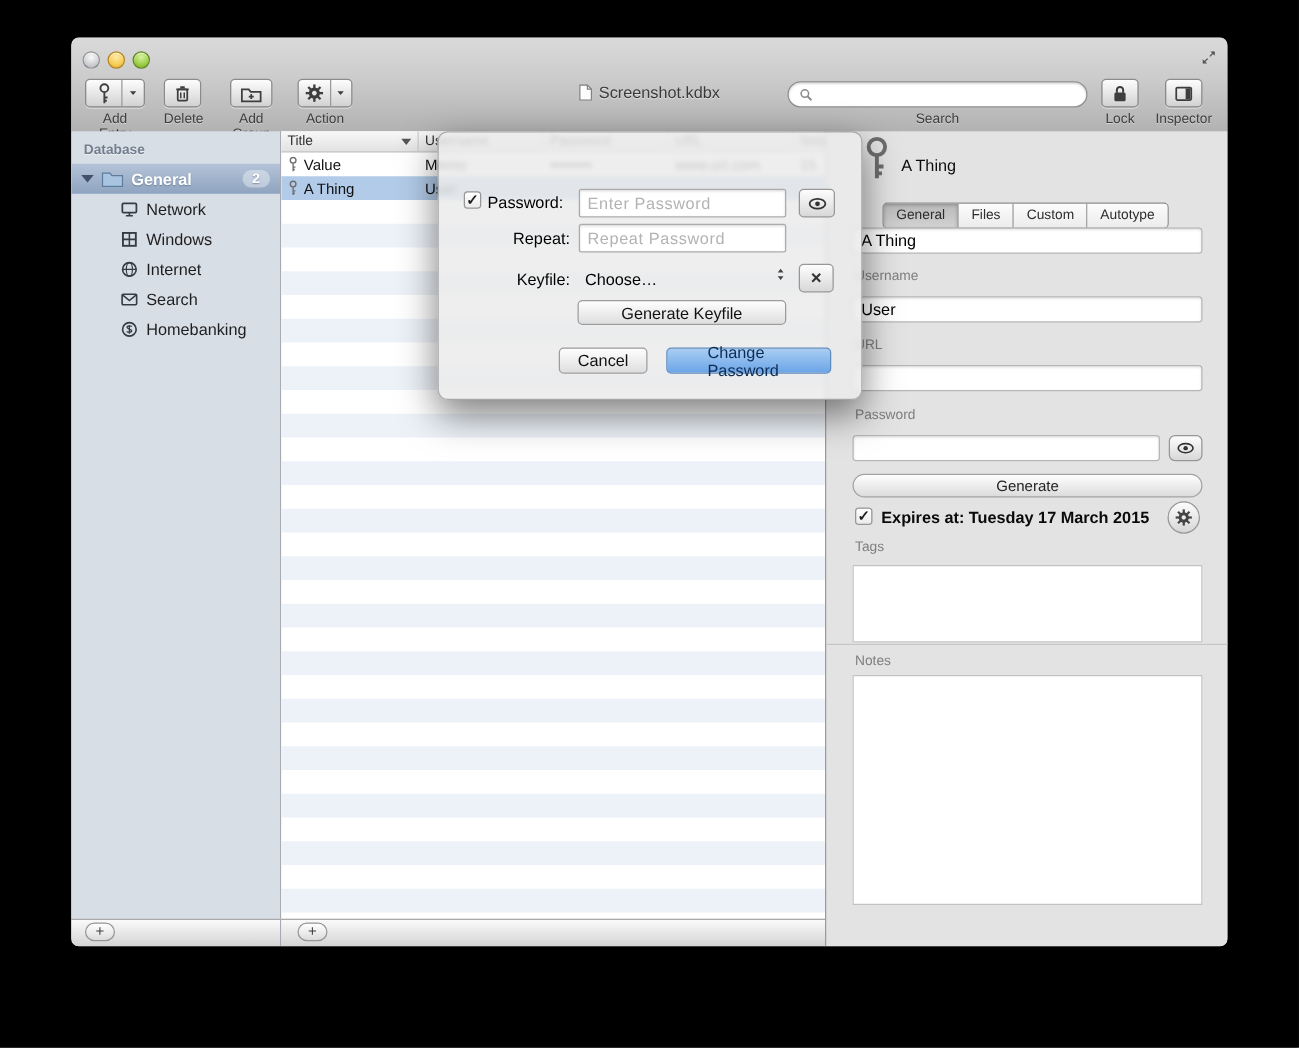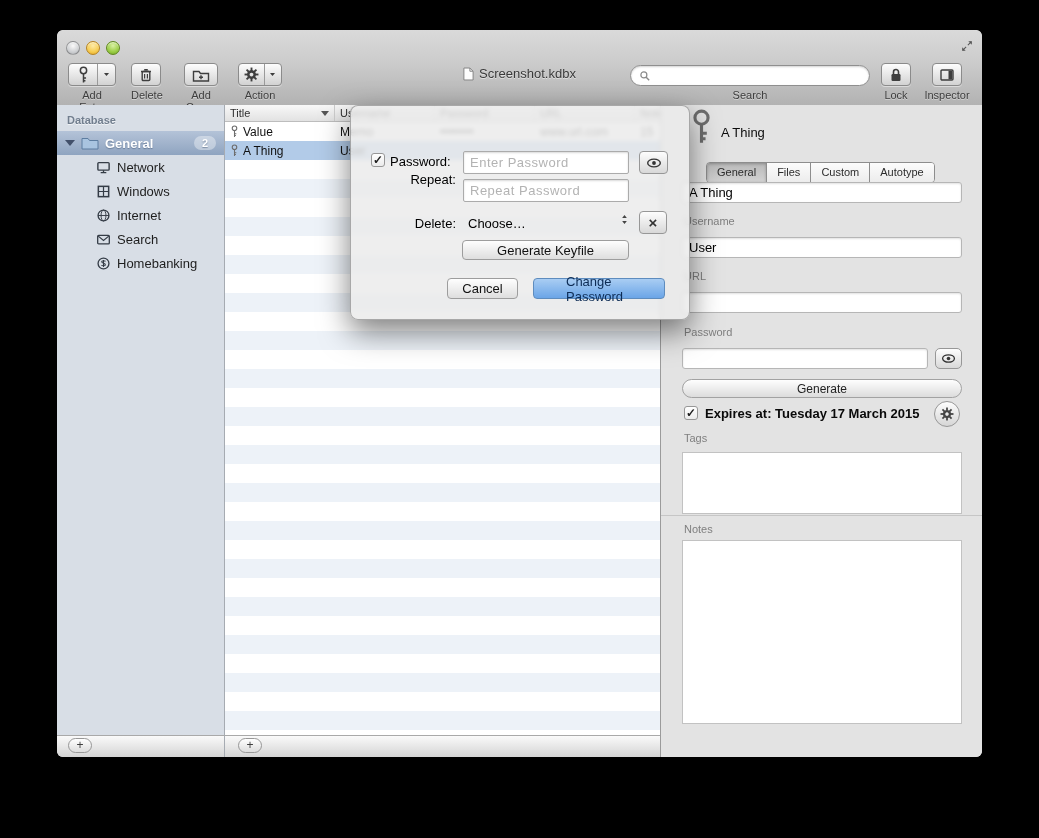--- a/index.html
+++ b/index.html
@@ -463,24 +463,24 @@
         <div class="dlg-label" style="left:39px;top:48px;">Password:</div>
         <input class="dlg-input" style="top: 45px;" placeholder="Enter Password">
         <div class="sq-btn" style="position:absolute;left:288px;top:45px;width:29px;height:23px;border-radius:4px;">
           <span>
               <svg width="16" height="16">
                 <use href="#i-eye"></use>
               </svg>
             </span>
         </div>
 
-        <div class="dlg-label right" style="top:66px;">Repeat:</div>
+        <div class="dlg-label right" style="top:77px;">Repeat:</div>
         <input class="dlg-input" style="top: 73px;" placeholder="Repeat Password">
 
-        <div class="dlg-label right" style="top:110px;">Delete:</div>
+        <div class="dlg-label right" style="top:110px;">Keyfile:</div>
         <div class="dlg-label" style="left:117px;top:110px;">Choose…</div>
         <span style="position:absolute;left:268px;top:107px;color:#444;">
             <svg width="11" height="13">
               <use href="#i-updown"></use>
             </svg>
           </span>
         <div class="sq-btn" style="position:absolute;left:288px;top:105px;width:28px;height:23px;border-radius:4px;font-size:15px;font-weight:bold;">
           <span>×</span>
         </div>
 

